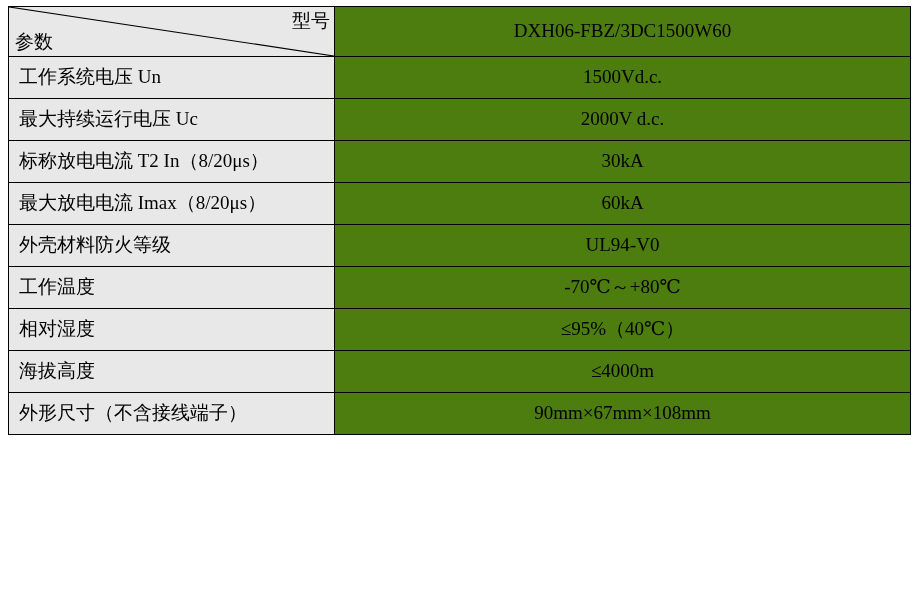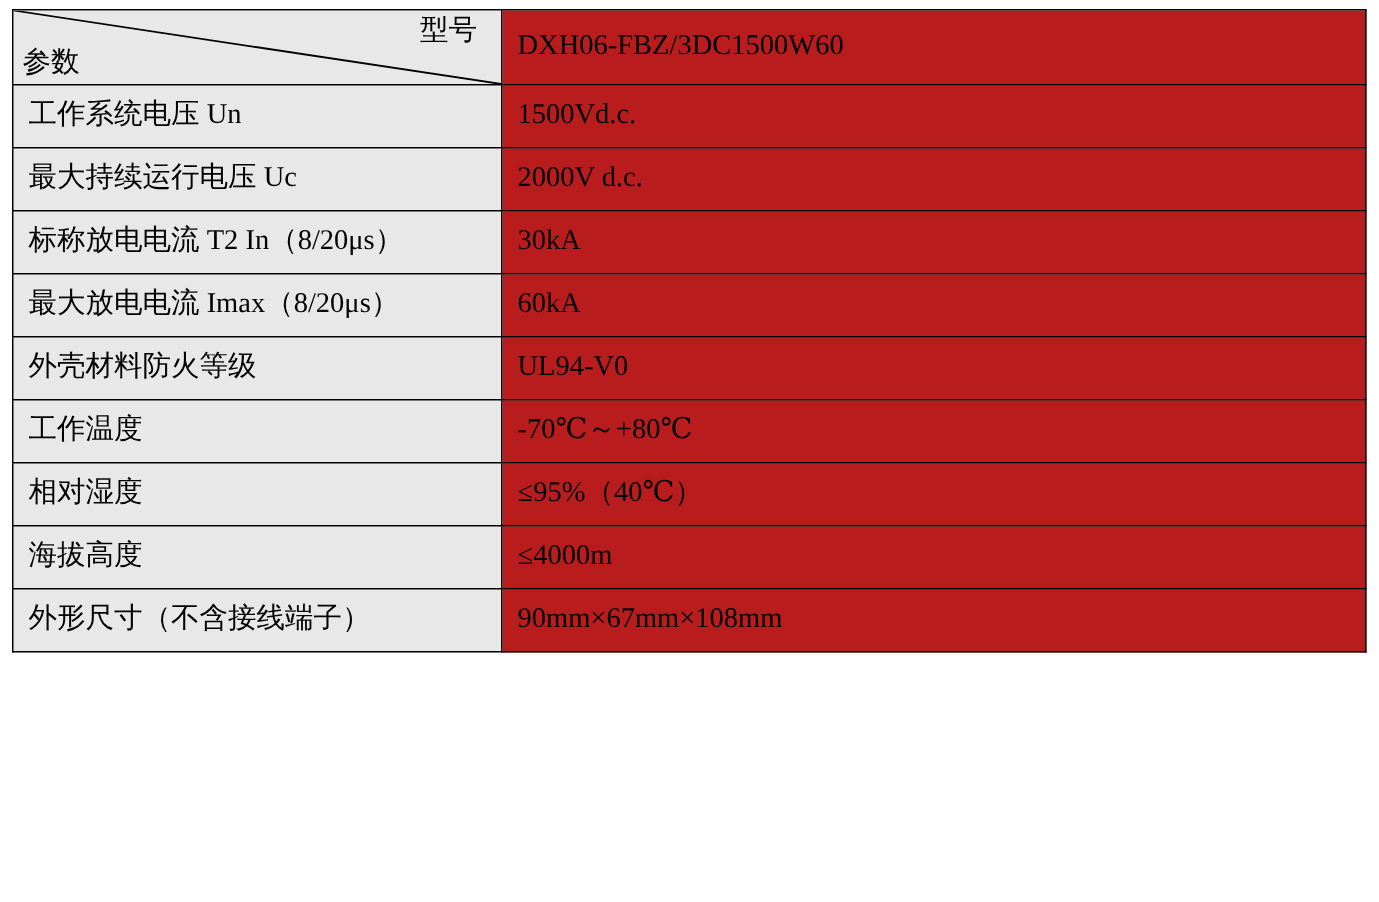--- a/index.html
+++ b/index.html
@@ -30,22 +30,22 @@
     padding: 0 10px;
     vertical-align: middle;
     box-sizing: border-box;
   }
   td.param-cell {
     width: 326px;
     background: #e8e8e8;
     text-align: left;
   }
   td.value-cell {
-    background: #b91c1c;
-    text-align: left;
+    background: #4d7c0f;
+    text-align: center;
   }
   
   tr.header-row td.param-cell {
     position: relative;
     height: 50px;
     padding: 0;
     overflow: hidden;
   }
   .diag-box {
     position: relative;
@@ -60,21 +60,21 @@
     height: 100%;
   }
   .diag-label-bottom {
     position: absolute;
     left: 6px;
     bottom: 2px;
     font-size: 19px;
   }
   .diag-label-top {
     position: absolute;
-    right: 16px;
+    right: 4px;
     top: 3px;
     font-size: 19px;
   }
   tr.header-row td.value-cell {
     height: 50px;
     font-size: 19px;
   }
 </style>
 </head>
 <body>

